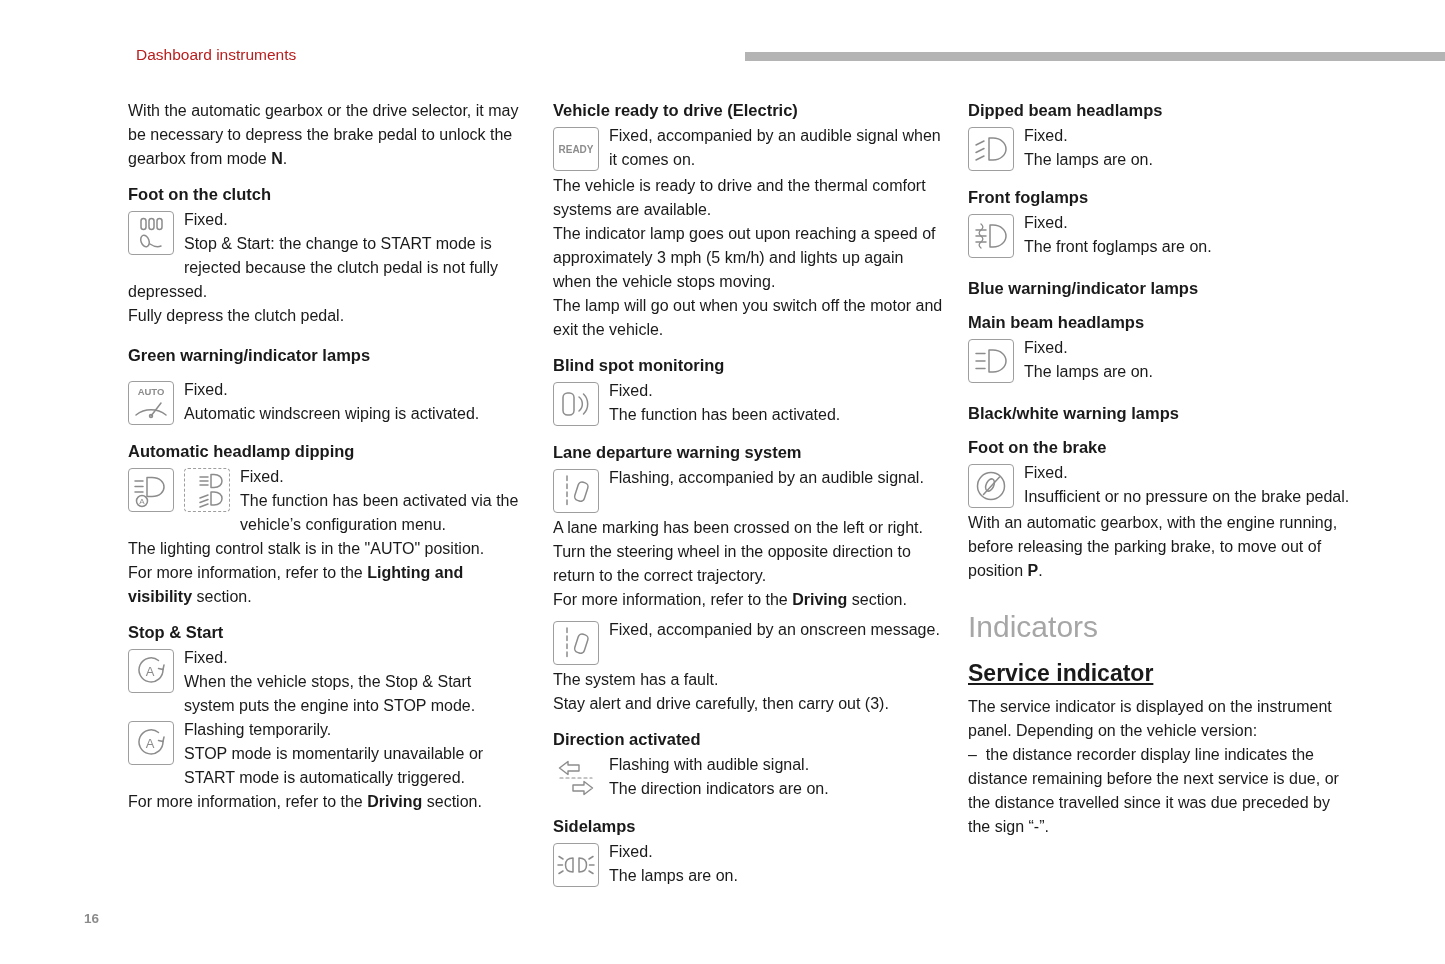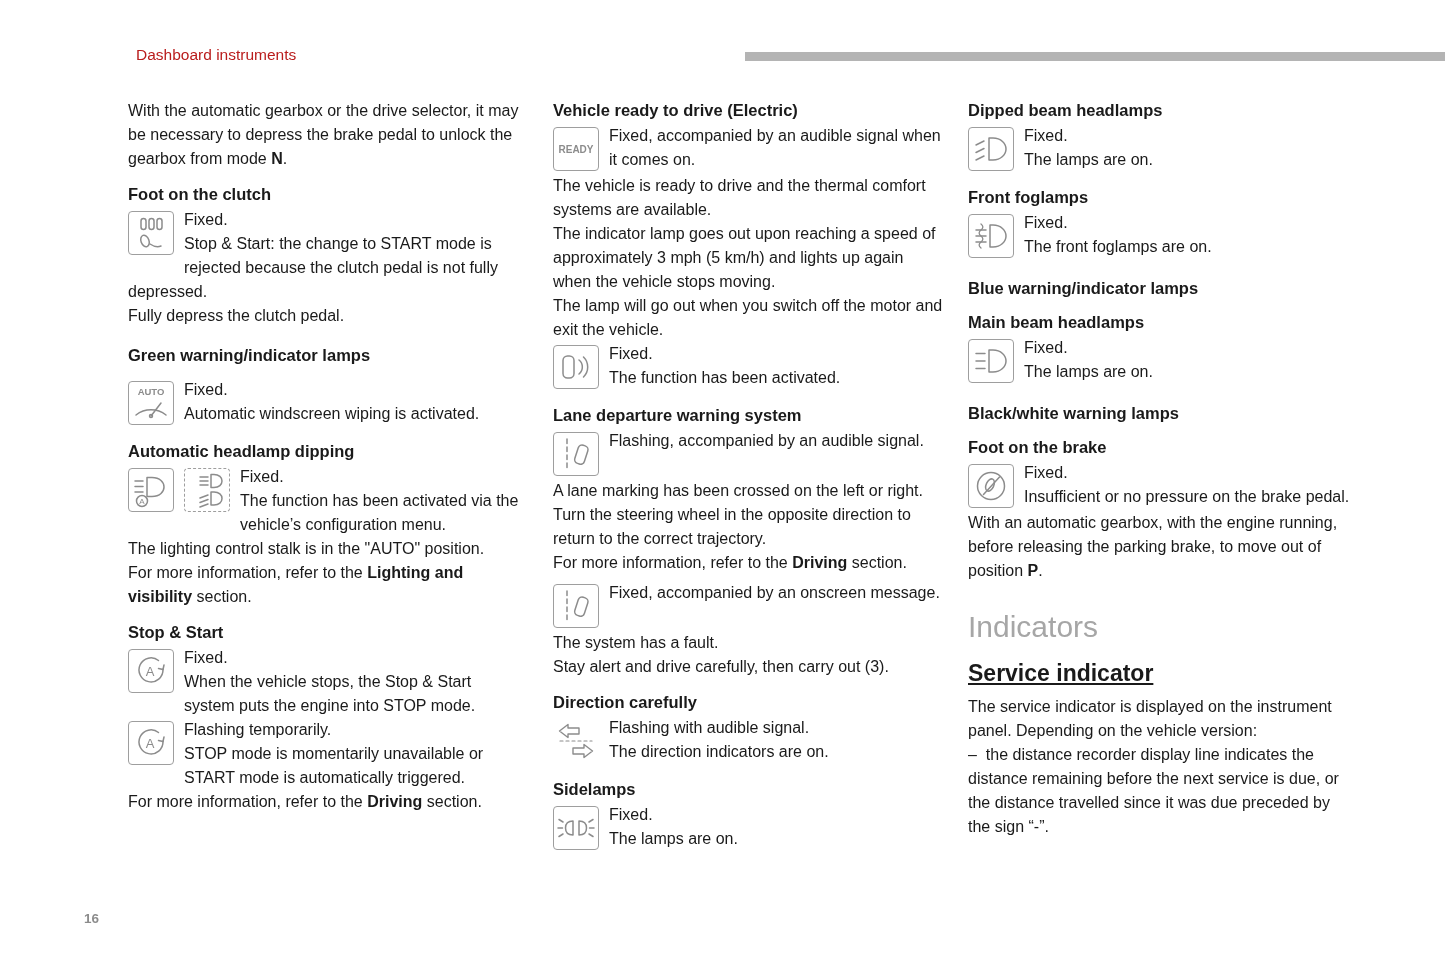--- a/index.html
+++ b/index.html
@@ -129,20 +129,21 @@
         <svg viewBox="0 0 40 40" aria-hidden="true">
           <text x="20" y="24" font-size="10" font-weight="bold" text-anchor="middle">READY</text>
         </svg>
       </span>
       <p class="para"><span>Fixed, accompanied by an audible signal when it comes on.</span></p>
     </div>
     <p class="para">The vehicle is ready to drive and the thermal comfort systems are available.</p>
     <p class="para">The indicator lamp goes out upon reaching a speed of approximately 3 mph (5 km/h) and lights up again when the vehicle stops moving.</p>
     <p class="para">The lamp will go out when you switch off the motor and exit the vehicle.</p>
 
+    <h4 class="h">Blind spot monitoring</h4>
     <div class="block">
       <span class="icon-box">
         <svg viewBox="0 0 40 40" aria-hidden="true">
           <rect x="7" y="9" width="11" height="22" rx="4.5"></rect>
           <path d="M23 13 a 9 9 0 0 1 0 14"></path>
           <path d="M27.5 10 a 14 14 0 0 1 0 20"></path>
         </svg>
       </span>
       <p class="para"><span>Fixed.</span><br><span>The function has been activated.</span></p>
     </div>
@@ -169,21 +170,21 @@
           <g transform="rotate(18 25 20)">
               <rect x="20.5" y="11" width="10" height="19" rx="4"></rect>
             </g>
         </svg>
       </span>
       <p class="para"><span>Fixed, accompanied by an onscreen message.</span></p>
     </div>
     <p class="para">The system has a fault.</p>
     <p class="para">Stay alert and drive carefully, then carry out (3).</p>
 
-    <h4 class="h">Direction carefully</h4>
+    <h4 class="h">Direction activated</h4>
     <div class="block">
       <span class="icon-box plain">
         <svg viewBox="0 0 40 40" aria-hidden="true">
           <path d="M12 3.5 v3.5 h11 v6 h-11 v3.5 l-8.5 -6.5 z" stroke-width="1.4"></path>
           <path d="M4 20 h32" stroke-dasharray="3 3" stroke-width="1.2"></path>
           <path d="M28 23.5 v3.5 h-11 v6 h11 v3.5 l8.5 -6.5 z" stroke-width="1.4"></path>
         </svg>
       </span>
       <p class="para"><span>Flashing with audible signal.</span><br><span>The direction indicators are on.</span></p>
     </div>

